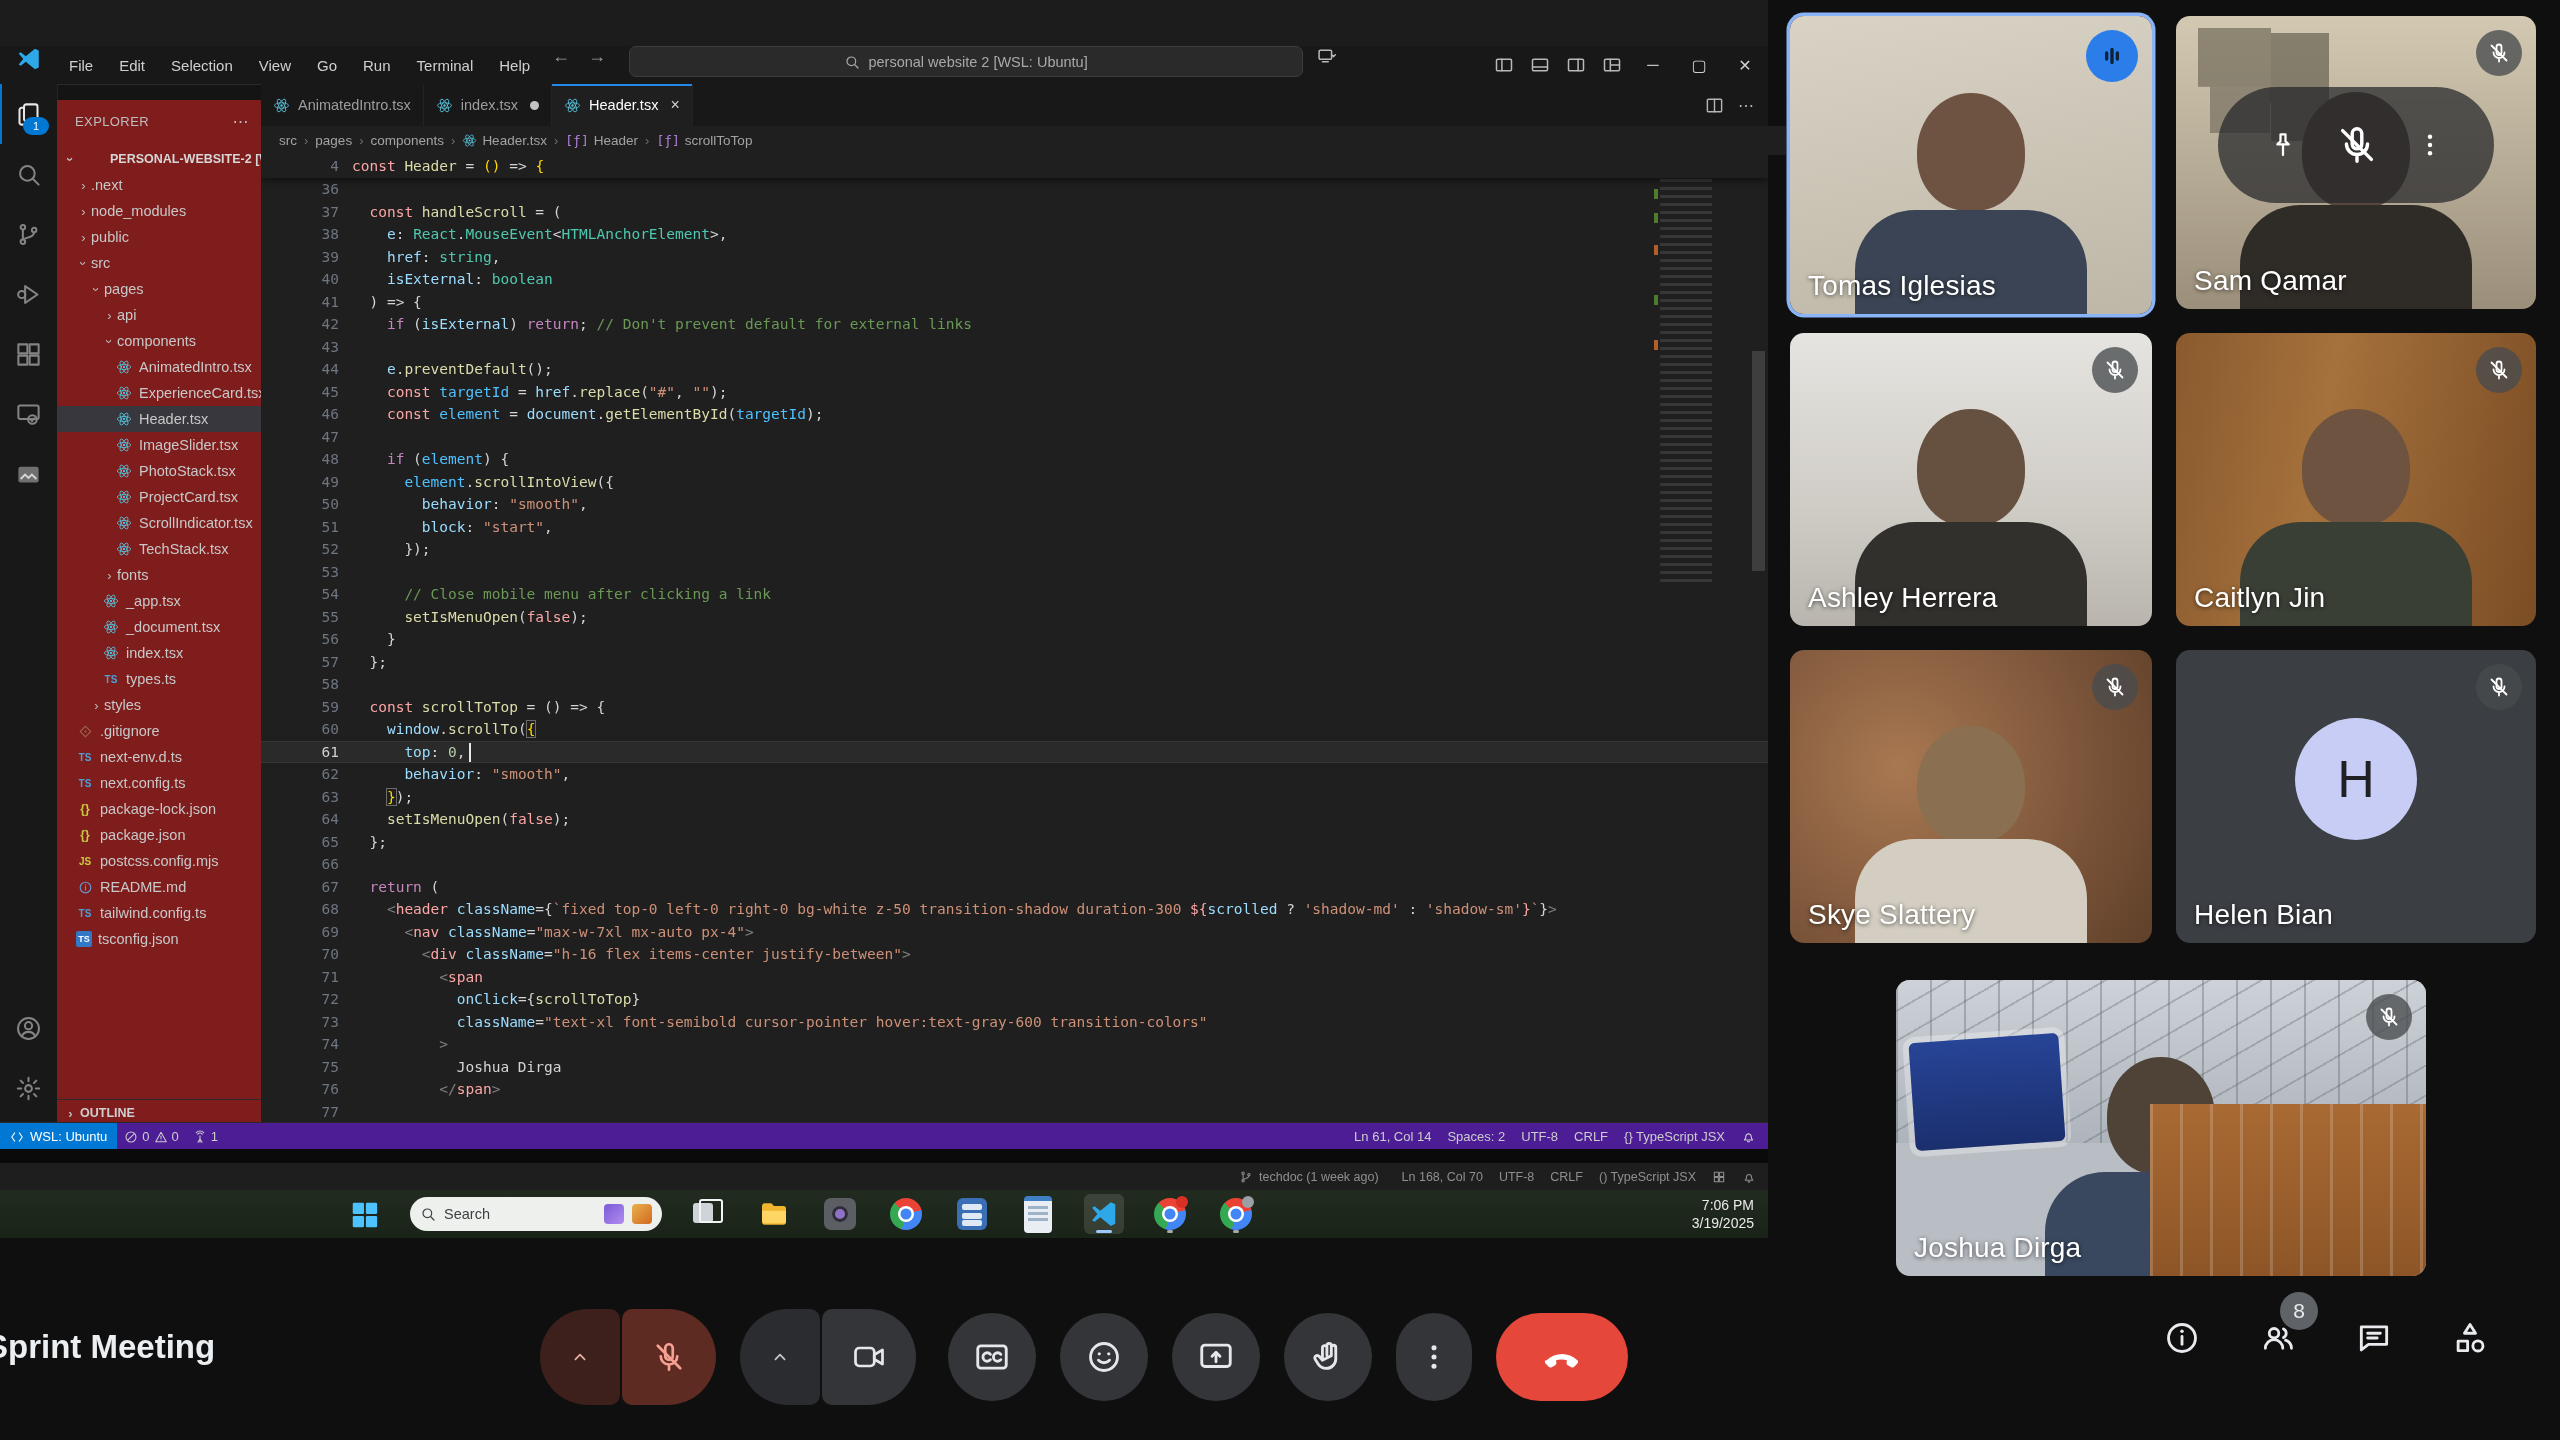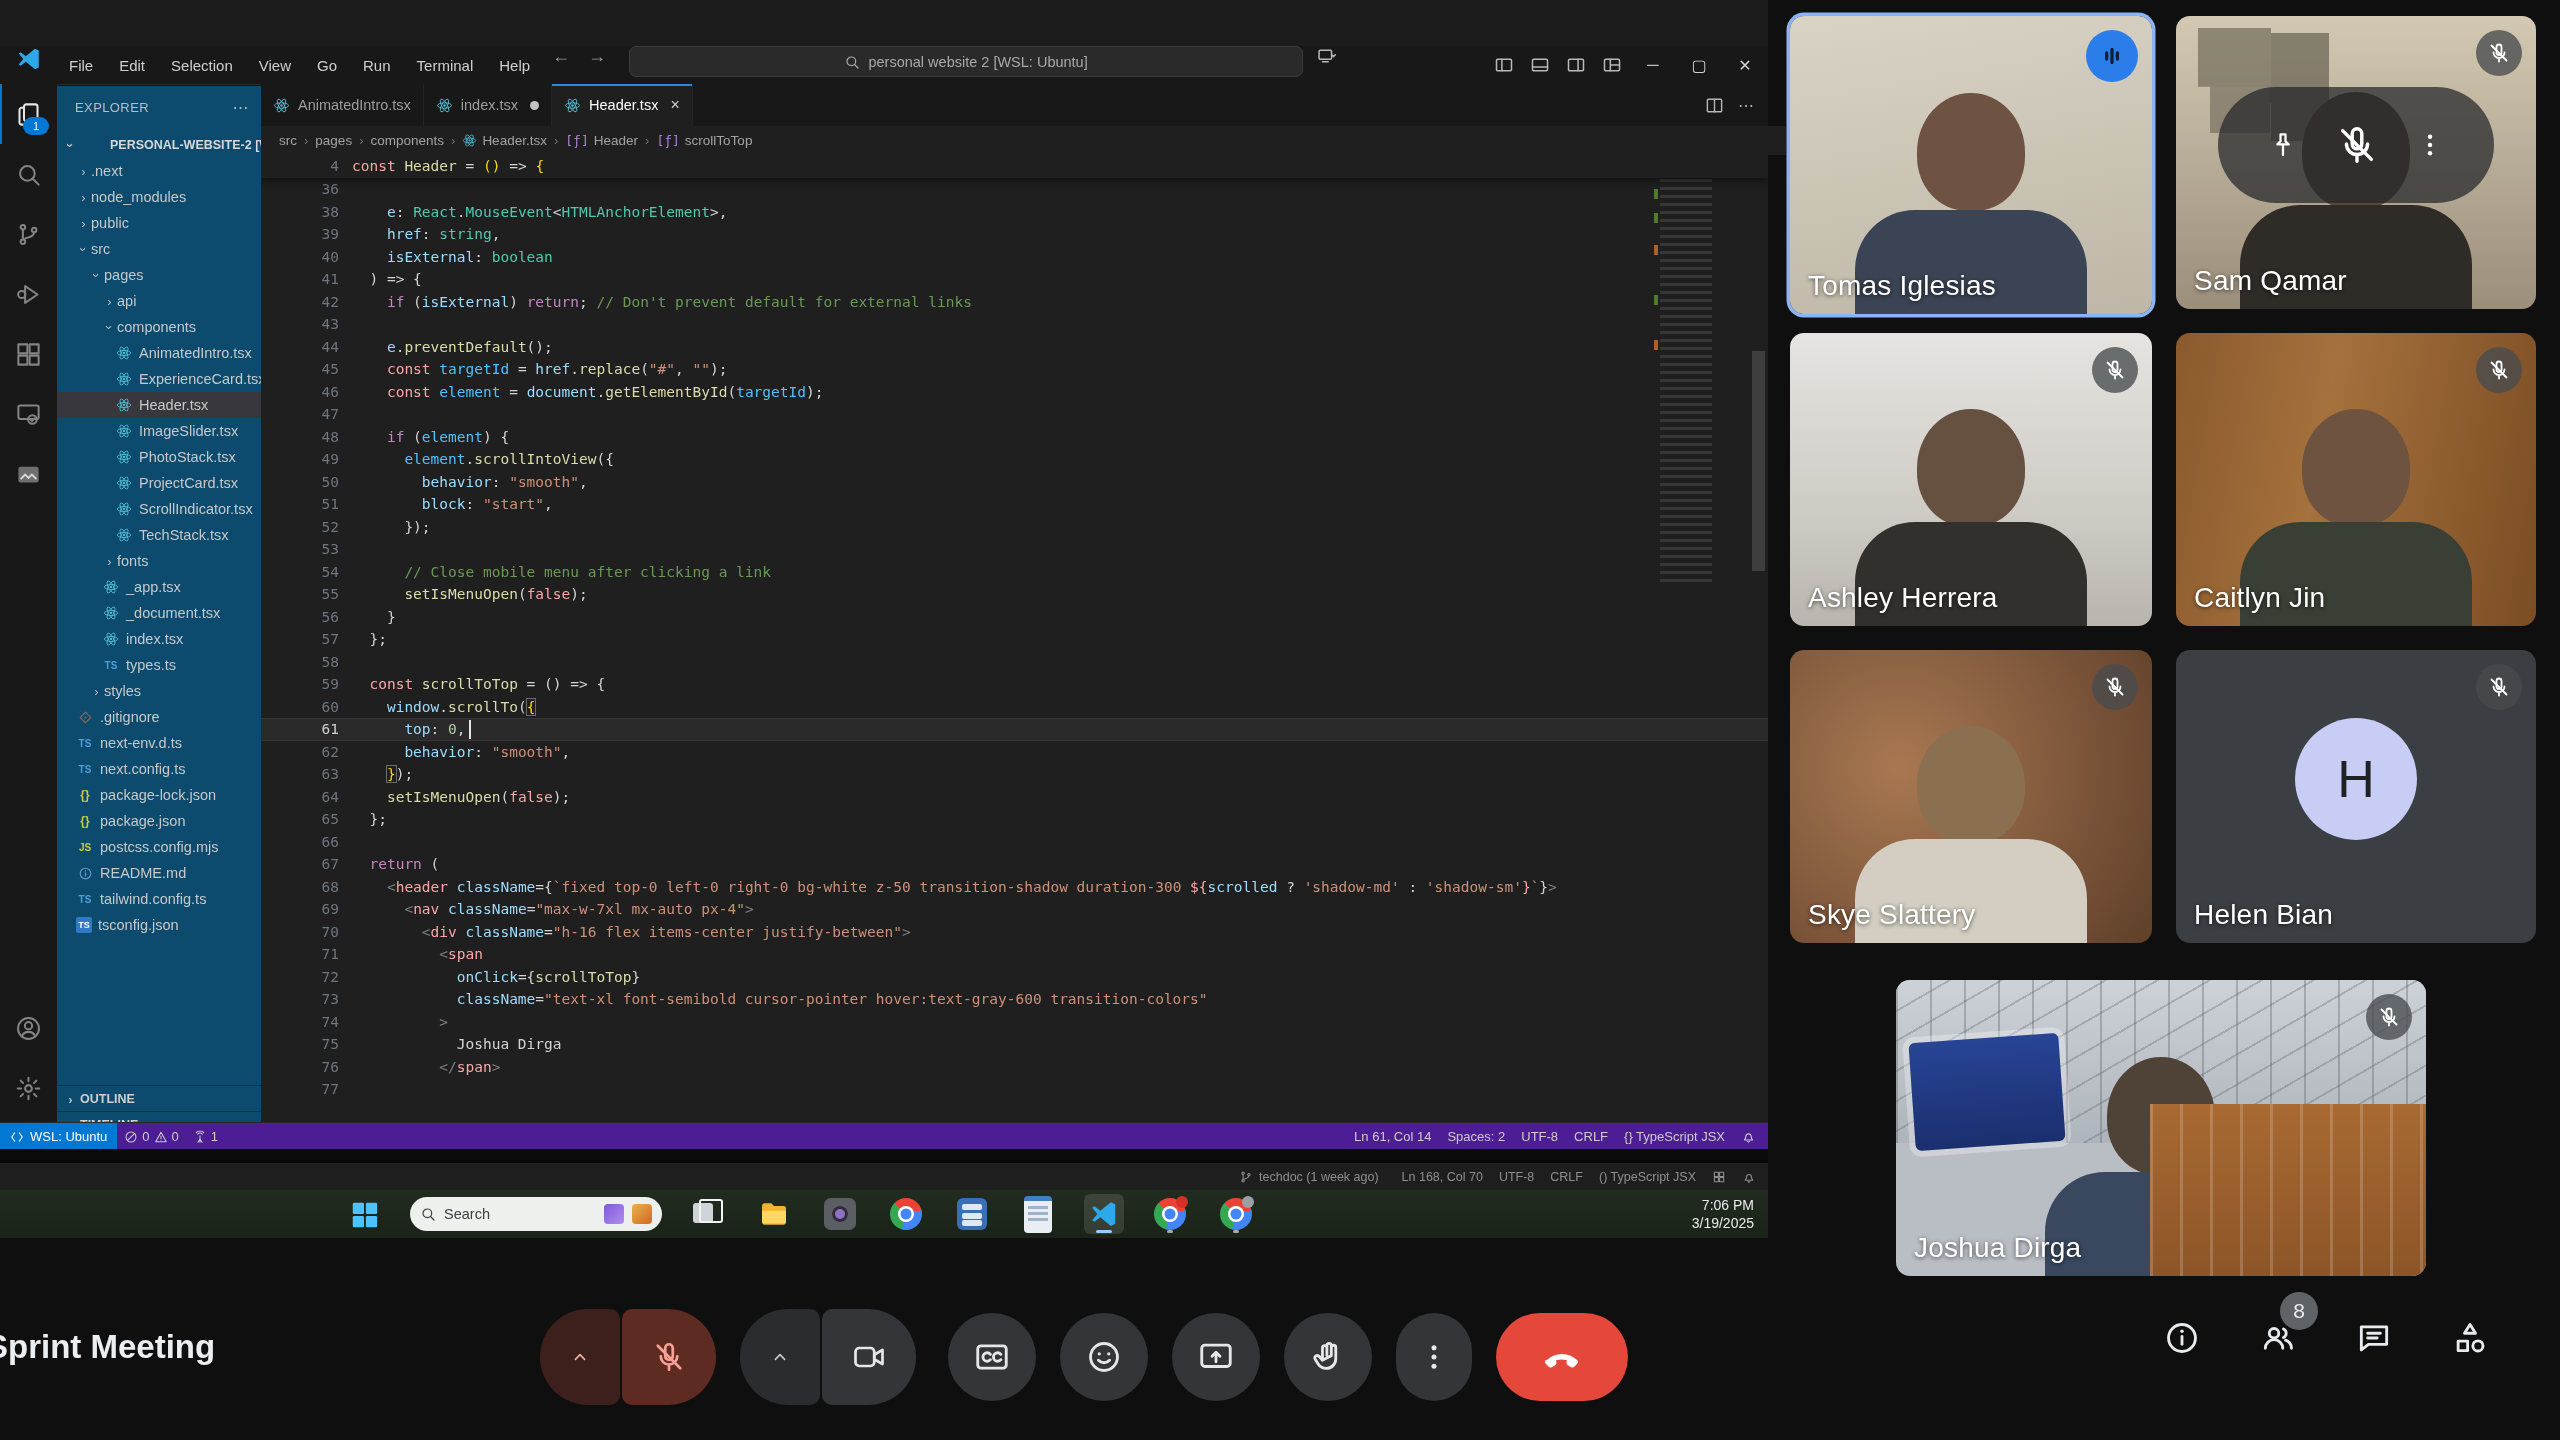--- a/index.html
+++ b/index.html
@@ -25,21 +25,21 @@
   
   #activitybar{position:absolute;left:0;top:84px;width:57px;height:1038px;background:#181818;border-right:1px solid #252525;}
   .act{position:relative;width:57px;height:60px;display:flex;align-items:center;justify-content:center;color:#848484;}
   .act.active{color:#e6e6e6;box-shadow:inset 2px 0 0 #0078d4;}
   .act .ic{width:27px;height:27px;}
   .act .badge{position:absolute;right:8px;bottom:9px;min-width:18px;height:18px;border-radius:9px;background:#0078d4;
               color:#fff;font-size:11px;display:flex;align-items:center;justify-content:center;padding:0 4px;}
   #actbottom{position:absolute;left:0;bottom:4px;}
 
   
-  #sidebar{position:absolute;left:57px;top:86px;width:204px;height:1038px;background:#0c4a6e;border-right:1px solid #2a2a2a;overflow:hidden;}
+  #sidebar{position:absolute;left:57px;top:100px;width:204px;height:1038px;background:#7f1d1d;border-right:1px solid #2a2a2a;overflow:hidden;}
   #sbhead{height:42px;display:flex;align-items:center;padding:0 12px 0 18px;font-size:13px;color:#bdbdbd;letter-spacing:.4px;}
   #sbhead .more{margin-left:auto;color:#bdbdbd;font-size:16px;}
   #tree{position:absolute;left:0;top:46px;width:204px;}
   .trow{position:relative;height:26px;display:flex;align-items:center;font-size:14.5px;color:#c8c8c8;white-space:nowrap;overflow:hidden;}
   .trow.sel{background:#37373d;}
   .trow.rootrow{font-weight:bold;font-size:12.5px;color:#d7d7d7;}
   .chev{width:15px;display:inline-block;color:#bdbdbd;font-size:13px;text-align:center;flex:none;}
   .chev.open{transform:rotate(90deg);}
   .ficon{width:18px;height:18px;flex:none;margin-right:6px;display:flex;align-items:center;justify-content:center;font-size:10px;font-weight:bold;}
   .ficon.ts{color:#4d9fd6;} .ficon.json{color:#cbcb41;font-size:12px;} .ficon.js{color:#cbcb41;}
@@ -682,20 +682,21 @@
         <span class="sep">›</span>
         <span style="display: inline-flex; align-items: center; gap: 5px;">
           <span class="symglyph">[ƒ]</span>
           <span>scrollToTop</span>
         </span>
       </div>
 
     <div id="editor">
       <div id="lines">
           <div class="code-line"><span class="num">36</span></div>
+          <div class="code-line"><span class="num">37</span><span class="tk-pl">  </span><span class="tk-kw">const</span><span class="tk-pl"> </span><span class="tk-fn">handleScroll</span><span class="tk-pl"> = (</span></div>
           <div class="code-line"><span class="num">38</span><span class="tk-pl">    </span><span class="tk-vb">e</span><span class="tk-pl">: </span><span class="tk-ty">React</span><span class="tk-pl">.</span><span class="tk-ty">MouseEvent</span><span class="tk-pl">&lt;</span><span class="tk-ty">HTMLAnchorElement</span><span class="tk-pl">&gt;,</span></div>
           <div class="code-line"><span class="num">39</span><span class="tk-pl">    </span><span class="tk-vb">href</span><span class="tk-pl">: </span><span class="tk-ty">string</span><span class="tk-pl">,</span></div>
           <div class="code-line"><span class="num">40</span><span class="tk-pl">    </span><span class="tk-vb">isExternal</span><span class="tk-pl">: </span><span class="tk-ty">boolean</span></div>
           <div class="code-line"><span class="num">41</span><span class="tk-pl">  ) =&gt; {</span></div>
           <div class="code-line"><span class="num">42</span><span class="tk-pl">    </span><span class="tk-ct">if</span><span class="tk-pl"> (</span><span class="tk-vb">isExternal</span><span class="tk-pl">) </span><span class="tk-ct">return</span><span class="tk-pl">; </span><span class="tk-cm">// Don't prevent default for external links</span></div>
           <div class="code-line"><span class="num">43</span></div>
           <div class="code-line"><span class="num">44</span><span class="tk-pl">    </span><span class="tk-vb">e</span><span class="tk-pl">.</span><span class="tk-fn">preventDefault</span><span class="tk-pl">();</span></div>
           <div class="code-line"><span class="num">45</span><span class="tk-pl">    </span><span class="tk-kw">const</span><span class="tk-pl"> </span><span class="tk-cn">targetId</span><span class="tk-pl"> = </span><span class="tk-vb">href</span><span class="tk-pl">.</span><span class="tk-fn">replace</span><span class="tk-pl">(</span><span class="tk-st">"#"</span><span class="tk-pl">, </span><span class="tk-st">""</span><span class="tk-pl">);</span></div>
           <div class="code-line"><span class="num">46</span><span class="tk-pl">    </span><span class="tk-kw">const</span><span class="tk-pl"> </span><span class="tk-cn">element</span><span class="tk-pl"> = </span><span class="tk-vb">document</span><span class="tk-pl">.</span><span class="tk-fn">getElementById</span><span class="tk-pl">(</span><span class="tk-cn">targetId</span><span class="tk-pl">);</span></div>
           <div class="code-line"><span class="num">47</span></div>

